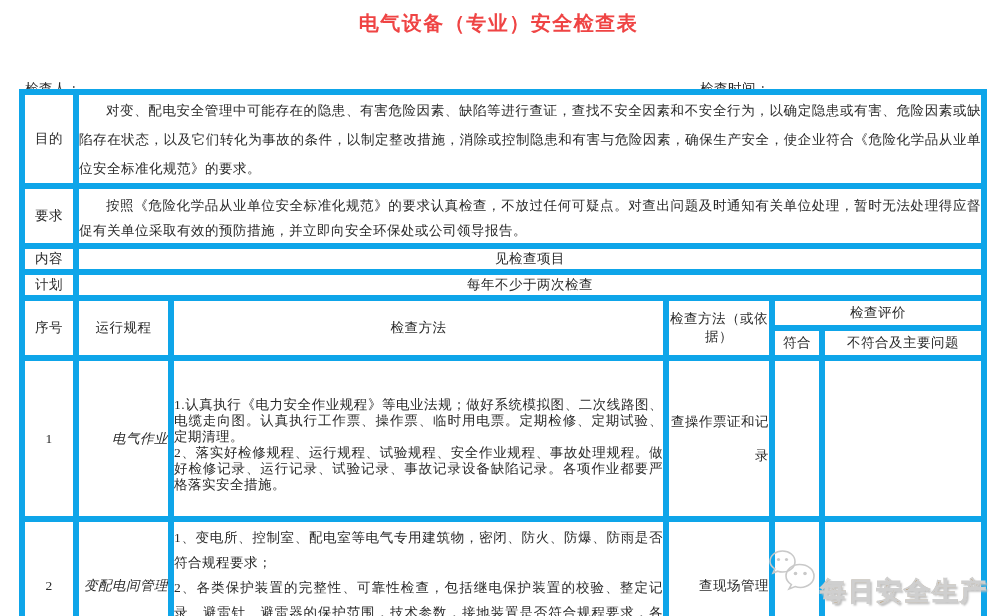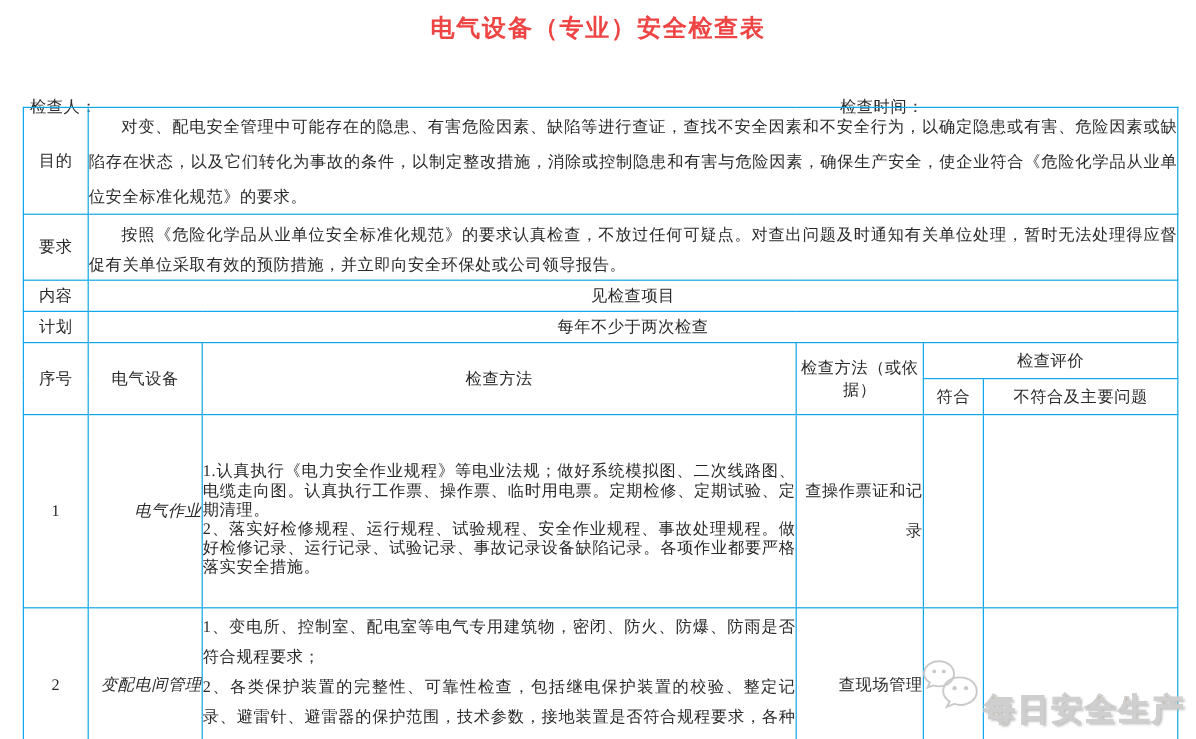--- a/index.html
+++ b/index.html
@@ -27,21 +27,21 @@
   .meta .m-unit{position:absolute;left:240px;}
   .meta .m-time{position:absolute;left:700px;}
 
   table.sheet{
     position:absolute;left:19px;top:89px;
     width:962px;
     border-collapse:collapse;
     table-layout:fixed;
   }
   table.sheet td{
-    border:1px solid #0ea5e9;
+    border:6px solid #0ea5e9;
     font-size:13.5px;
     letter-spacing:0.5px;
     vertical-align:middle;
     padding:0;
     overflow:hidden;
   }
   td.lbl{text-align:center;}
   td.txt{vertical-align:top;padding:0 9px;}
   td.txt p{margin:0;text-align:justify;}
   p.indent{text-indent:2em;}
@@ -118,21 +118,21 @@
         <td class="lbl">内容</td>
         <td class="ctr" colspan="5">见检查项目</td>
       </tr>
       <tr class="r-plan">
         <td class="lbl">计划</td>
         <td class="ctr" colspan="5">每年不少于两次检查</td>
       </tr>
 
       <tr class="hdr1">
         <td class="hc" rowspan="2">序号</td>
-        <td class="hc" rowspan="2">电气设备</td>
+        <td class="hc" rowspan="2">运行规程</td>
         <td class="hc" rowspan="2">检查方法</td>
         <td class="hc" rowspan="2">检查方法（或依据）</td>
         <td class="hc" colspan="2">检查评价</td>
       </tr>
       <tr class="hdr2">
         <td class="hc">符合</td>
         <td class="hc">不符合及主要问题</td>
       </tr>
 
       <tr class="item1">

